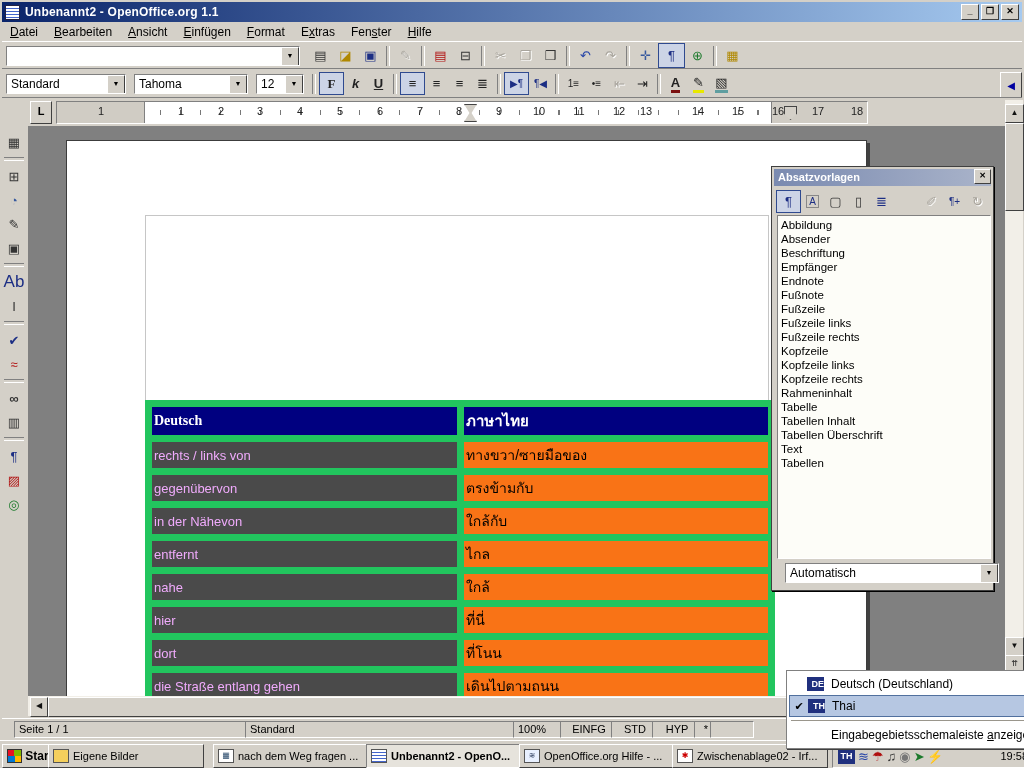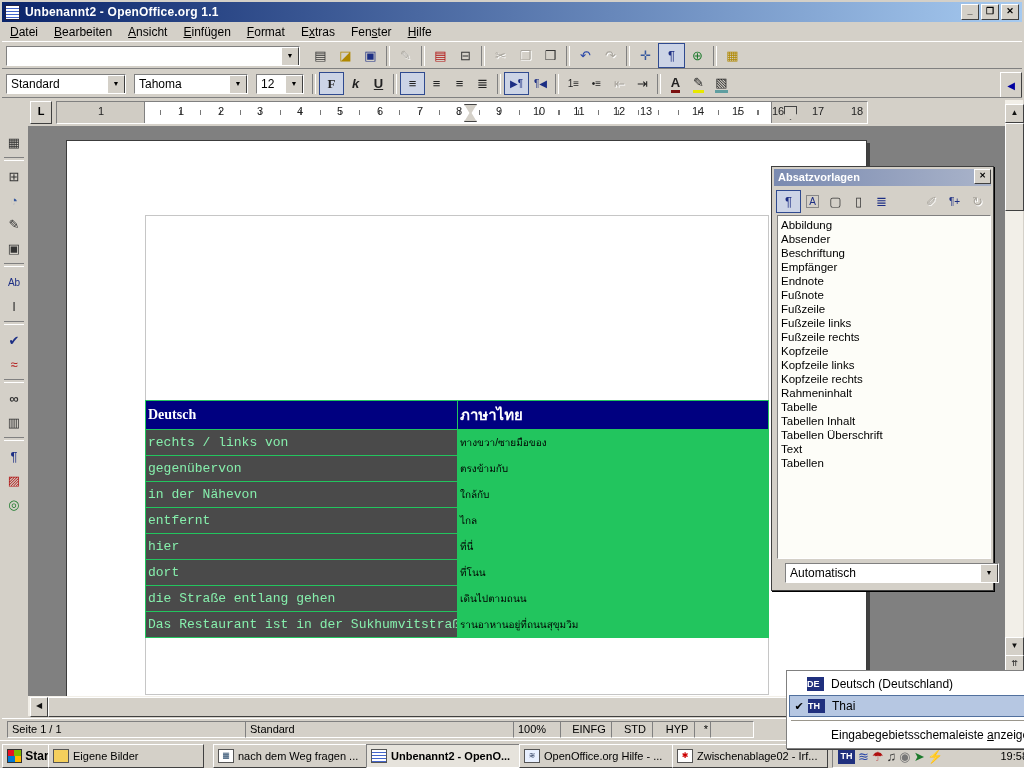--- a/index.html
+++ b/index.html
@@ -63,26 +63,26 @@
   #leftbar{left:0;top:126px;width:28px;height:570px;display:flex;flex-direction:column;
     align-items:center;padding-top:4px;background:#d4d0c8}
   #leftbar .tbtn{width:24px;height:24px;font-size:13px}
   .vsep{height:2px;width:20px;border-top:1px solid #808080;border-bottom:1px solid #fff;margin:3px 0;flex:none}
   
   #workspace{left:28px;top:126px;width:977px;height:570px;background:#808080;overflow:hidden}
   #page{position:absolute;left:38px;top:14px;width:799px;height:556px;background:#fff;
     border:1px solid #3c3c3c;box-shadow:3px 3px 0 #404040}
   #textframe{position:absolute;left:78px;top:74px;width:622px;height:478px;border:1px solid #c6c6c6}
   #dtable{position:absolute;left:78px;top:259px;width:624px;border-collapse:collapse;table-layout:fixed}
-  #dtable td,#dtable th{border:1px solid #22c55e;padding:2px 2px;overflow:hidden;white-space:nowrap}
+  #dtable td,#dtable th{border:7px solid #22c55e;padding:2px 2px;overflow:hidden;white-space:nowrap}
   #dtable th{background:#000080;color:#fff;text-align:left;height:22px}
   .th-de{font-family:"Liberation Serif",serif;font-size:14px}
   .th-th{font-size:15px}
-  .td-de{background:#4a4a4a;color:#86efac;font-family:Liberation Mono, monospace;font-size:13px;height:21px}
-  .td-th{background:#22c55e;color:#000;font-size:10px}
+  .td-de{background:#4a4a4a;color:#f0abfc;font-family:Liberation Sans, sans-serif;font-size:13px;height:21px}
+  .td-th{background:#f97316;color:#000;font-size:14px}
   
   #vscroll{left:1005px;top:100px;width:18px;height:616px;background:#f2efe8}
   .sbtn{position:absolute;left:0;width:17px;height:17px;font-size:8px;line-height:15px;text-align:center;color:#111}
   #vthumb{position:absolute;left:0;top:23px;width:17px;height:86px}
   #hscroll{left:28px;top:696px;width:977px;height:20px;background:#f2efe8}
   #hleft{left:2px;top:1px;width:16px;height:18px;font-size:8px;line-height:16px;text-align:center}
   #hthumb{position:absolute;left:20px;top:1px;width:752px;height:18px}
   #hright{left:958px;top:1px;width:16px;height:18px;font-size:8px;line-height:16px;text-align:center}
   
   #statusbar{left:2px;top:718px;width:1020px;height:19px;border-top:1px solid #fff;font-size:11px}
@@ -103,21 +103,21 @@
     padding:2px 0 0 3px;overflow:hidden}
   .style-item{height:14px;white-space:nowrap}
   #style-filter{position:absolute;left:13px;top:396px;width:190px}
   
   #langmenu{left:786px;top:670px;width:237px;background:#fff;border:1px solid #808080;
     box-shadow:1px 1px 0 #404040;padding:2px;z-index:50;font-size:12px}
   .lm-item{height:22px;display:flex;align-items:center}
   .lm-item.selected{background:#b6c7e2;border:1px solid #51709e;height:20px}
   .lm-check{width:18px;text-align:center;font-size:11px}
   .lm-badge{width:17px;height:14px;background:#20307e;color:#fff;font-size:9px;font-weight:bold;
-    text-align:left;line-height:14px;margin-right:7px}
+    text-align:right;line-height:14px;margin-right:7px}
   .lm-label{white-space:nowrap}
   .lm-sep{height:0;border-top:1px solid #9a968c;margin:3px 2px}
   .lm-footer{height:22px;display:flex;align-items:center;padding-left:42px}
   
   #taskbar{left:0;top:740px;width:1024px;height:28px;background:#d4d0c8;border-top:1px solid #fff}
   #start-btn{left:2px;top:3px;width:54px;height:22px;display:flex;align-items:center;
     justify-content:center;gap:3px;font-weight:bold;font-size:12px}
   #start-flag{width:13px;height:12px;background:conic-gradient(#7fba00 0 25%,#ffb900 0 50%,#0078d4 0 75%,#e81123 0);
     border:1px solid #333}
   .task{position:absolute;top:3px;width:146px;height:22px;display:flex;align-items:center;gap:4px;
@@ -301,21 +301,21 @@
   <div class="tbtn">
       <span class="g-multi">◔</span>
     </div>
   <div class="tbtn">
       <span class="g-dark">✎</span>
     </div>
   <div class="tbtn">
       <span class="g-dark">▣</span>
     </div>
   <div class="vsep"></div>
-  <div class="tbtn" style="font-size:10px">
+  <div class="tbtn" style="font-size:17px">
       <span class="g-navy">Ab</span>
     </div>
   <div class="tbtn">
       <span class="g-dark">I</span>
     </div>
   <div class="vsep"></div>
   <div class="tbtn">
       <span class="g-navy">✔</span>
     </div>
   <div class="tbtn">
@@ -363,20 +363,24 @@
       </tr>
       <tr>
         <td class="td-de">in der Nähevon</td>
         <td class="td-th">ใกล้กับ</td>
       </tr>
       <tr>
         <td class="td-de">entfernt</td>
         <td class="td-th">ไกล</td>
       </tr>
       <tr>
+        <td class="td-de">nahe</td>
+        <td class="td-th">ใกล้</td>
+      </tr>
+      <tr>
         <td class="td-de">hier</td>
         <td class="td-th">ที่นี่</td>
       </tr>
       <tr>
         <td class="td-de">dort</td>
         <td class="td-th">ที่โนน</td>
       </tr>
       <tr>
         <td class="td-de">die Straße entlang gehen</td>
         <td class="td-th">เดินไปตามถนน</td>
@@ -397,21 +401,21 @@
   <div class="sbtn raised" style="top:555px">⇈</div>
 </div>
 
 <div class="abs" id="hscroll">
   <div class="abs sbtn raised" id="hleft">◀</div>
   <div class="raised" id="hthumb"></div>
   <div class="abs sbtn raised" id="hright">▶</div>
 </div>
 
 <div class="abs" id="statusbar">
-  <div class="scell" style="left:5px;width:236px">Seite 1 / 1</div>
+  <div class="scell" style="left:12px;width:236px">Seite 1 / 1</div>
   <div class="scell" style="left:243px;width:264px">Standard</div>
   <div class="scell" style="left:511px;width:44px;text-align:left">100%</div>
   <div class="scell" style="left:558px;width:48px;text-align:center">EINFG</div>
   <div class="scell" style="left:609px;width:38px;text-align:center">STD</div>
   <div class="scell" style="left:650px;width:40px;text-align:center">HYP</div>
   <div class="scell" style="left:692px;width:14px;text-align:center">*</div>
   <div class="scell" style="left:708px;width:34px"></div>
 </div>
 
 <div class="abs" id="stylist">

